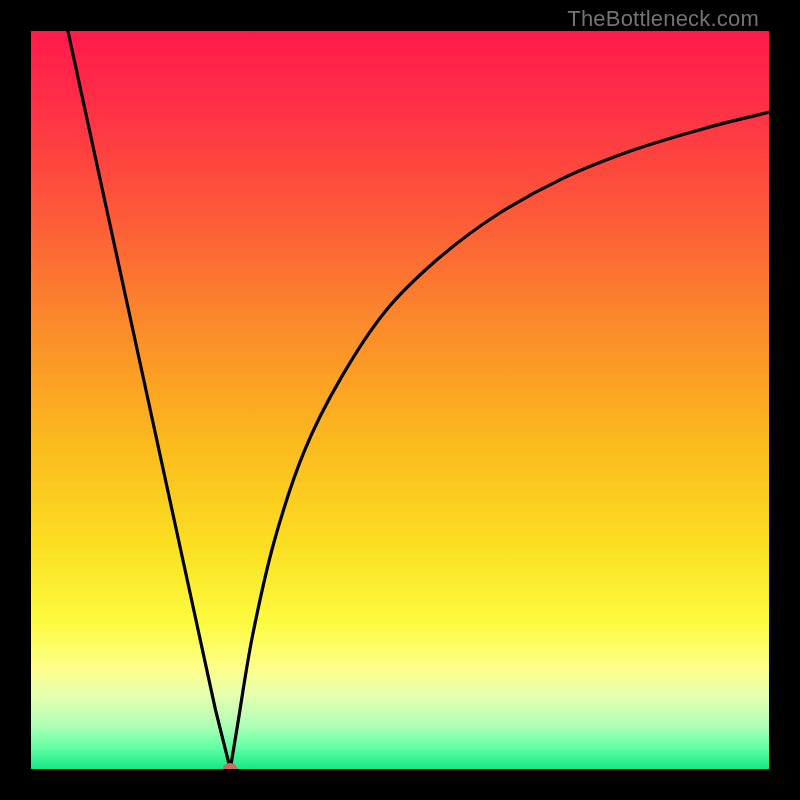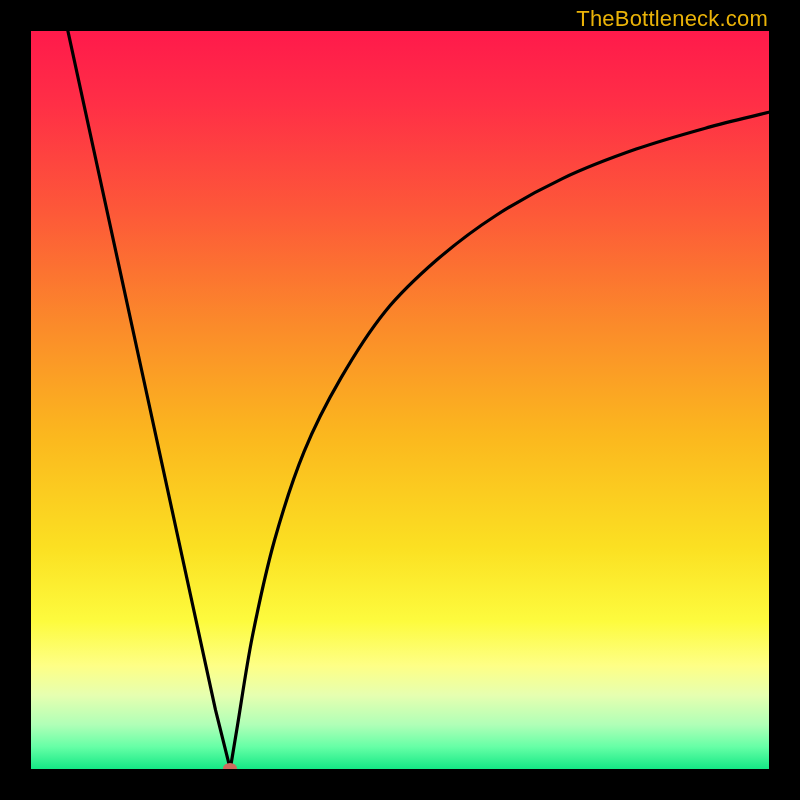--- a/index.html
+++ b/index.html
@@ -28,22 +28,22 @@
     position: absolute;
     inset: 0;
   }
   .curve-svg {
     position: absolute;
     inset: 0;
   }
   .watermark {
     position: absolute;
     top: 6px;
-    right: 32px;
-    color: #eab308;
+    right: 41px;
+    color: #737373;
     font-size: 22px;
     font-weight: 400;
     letter-spacing: 0.2px;
   }
   .vertex-dot {
     position: absolute;
     width: 14px;
     height: 11px;
     border-radius: 50%;
     background: #cf6a5e;

